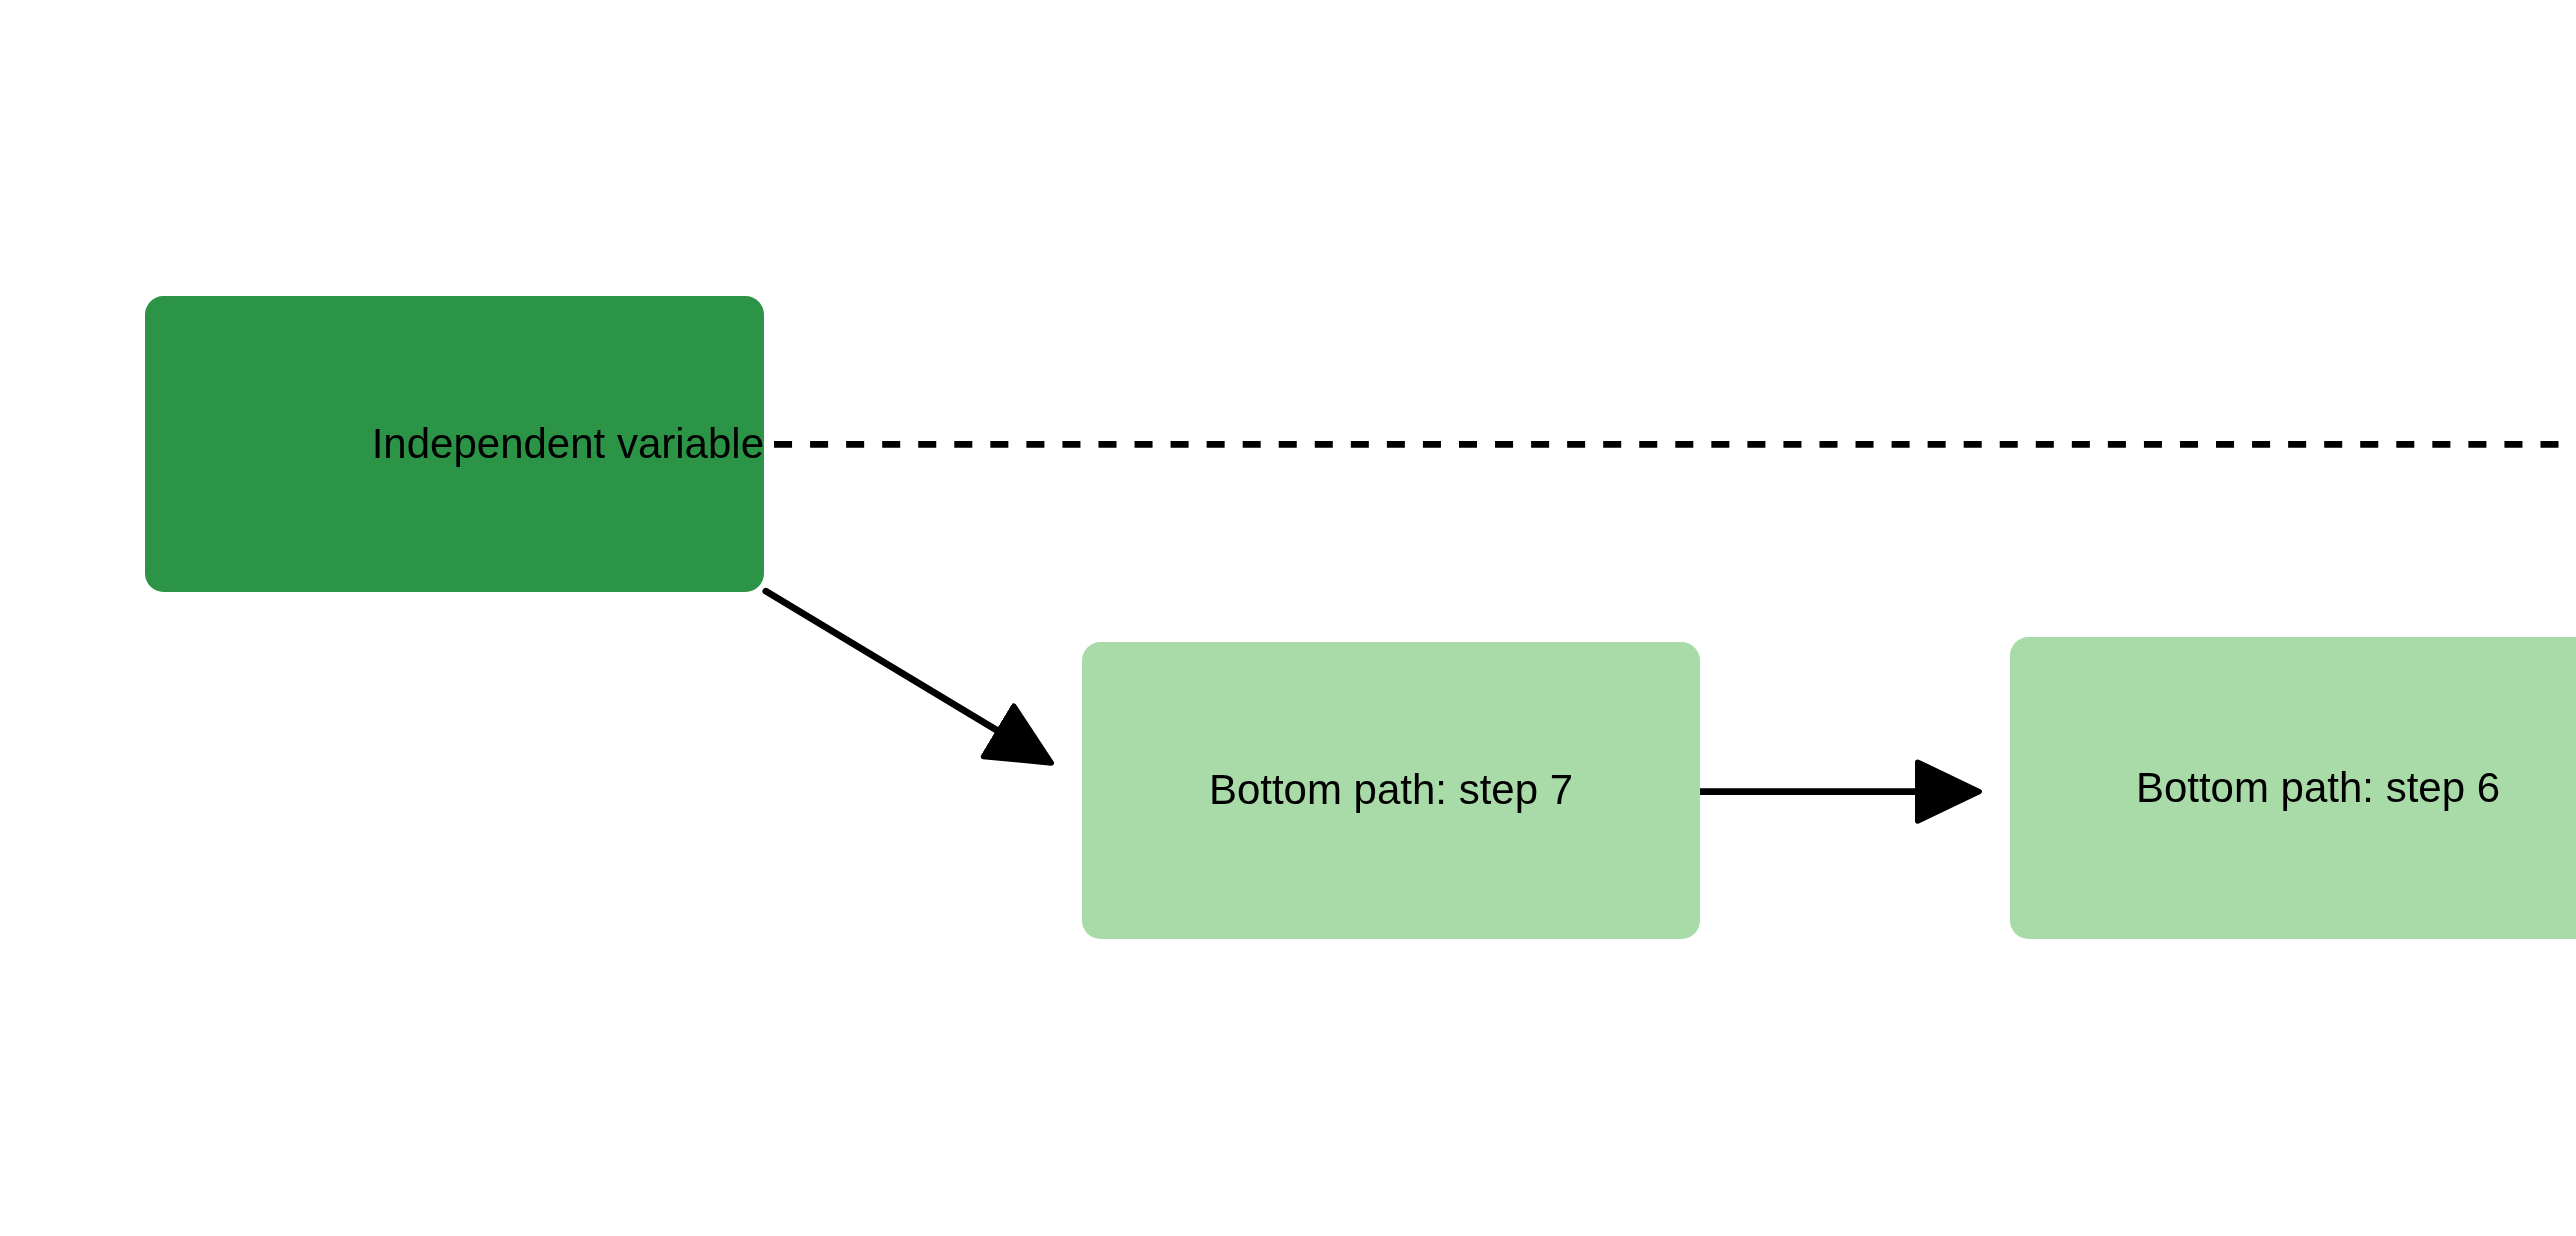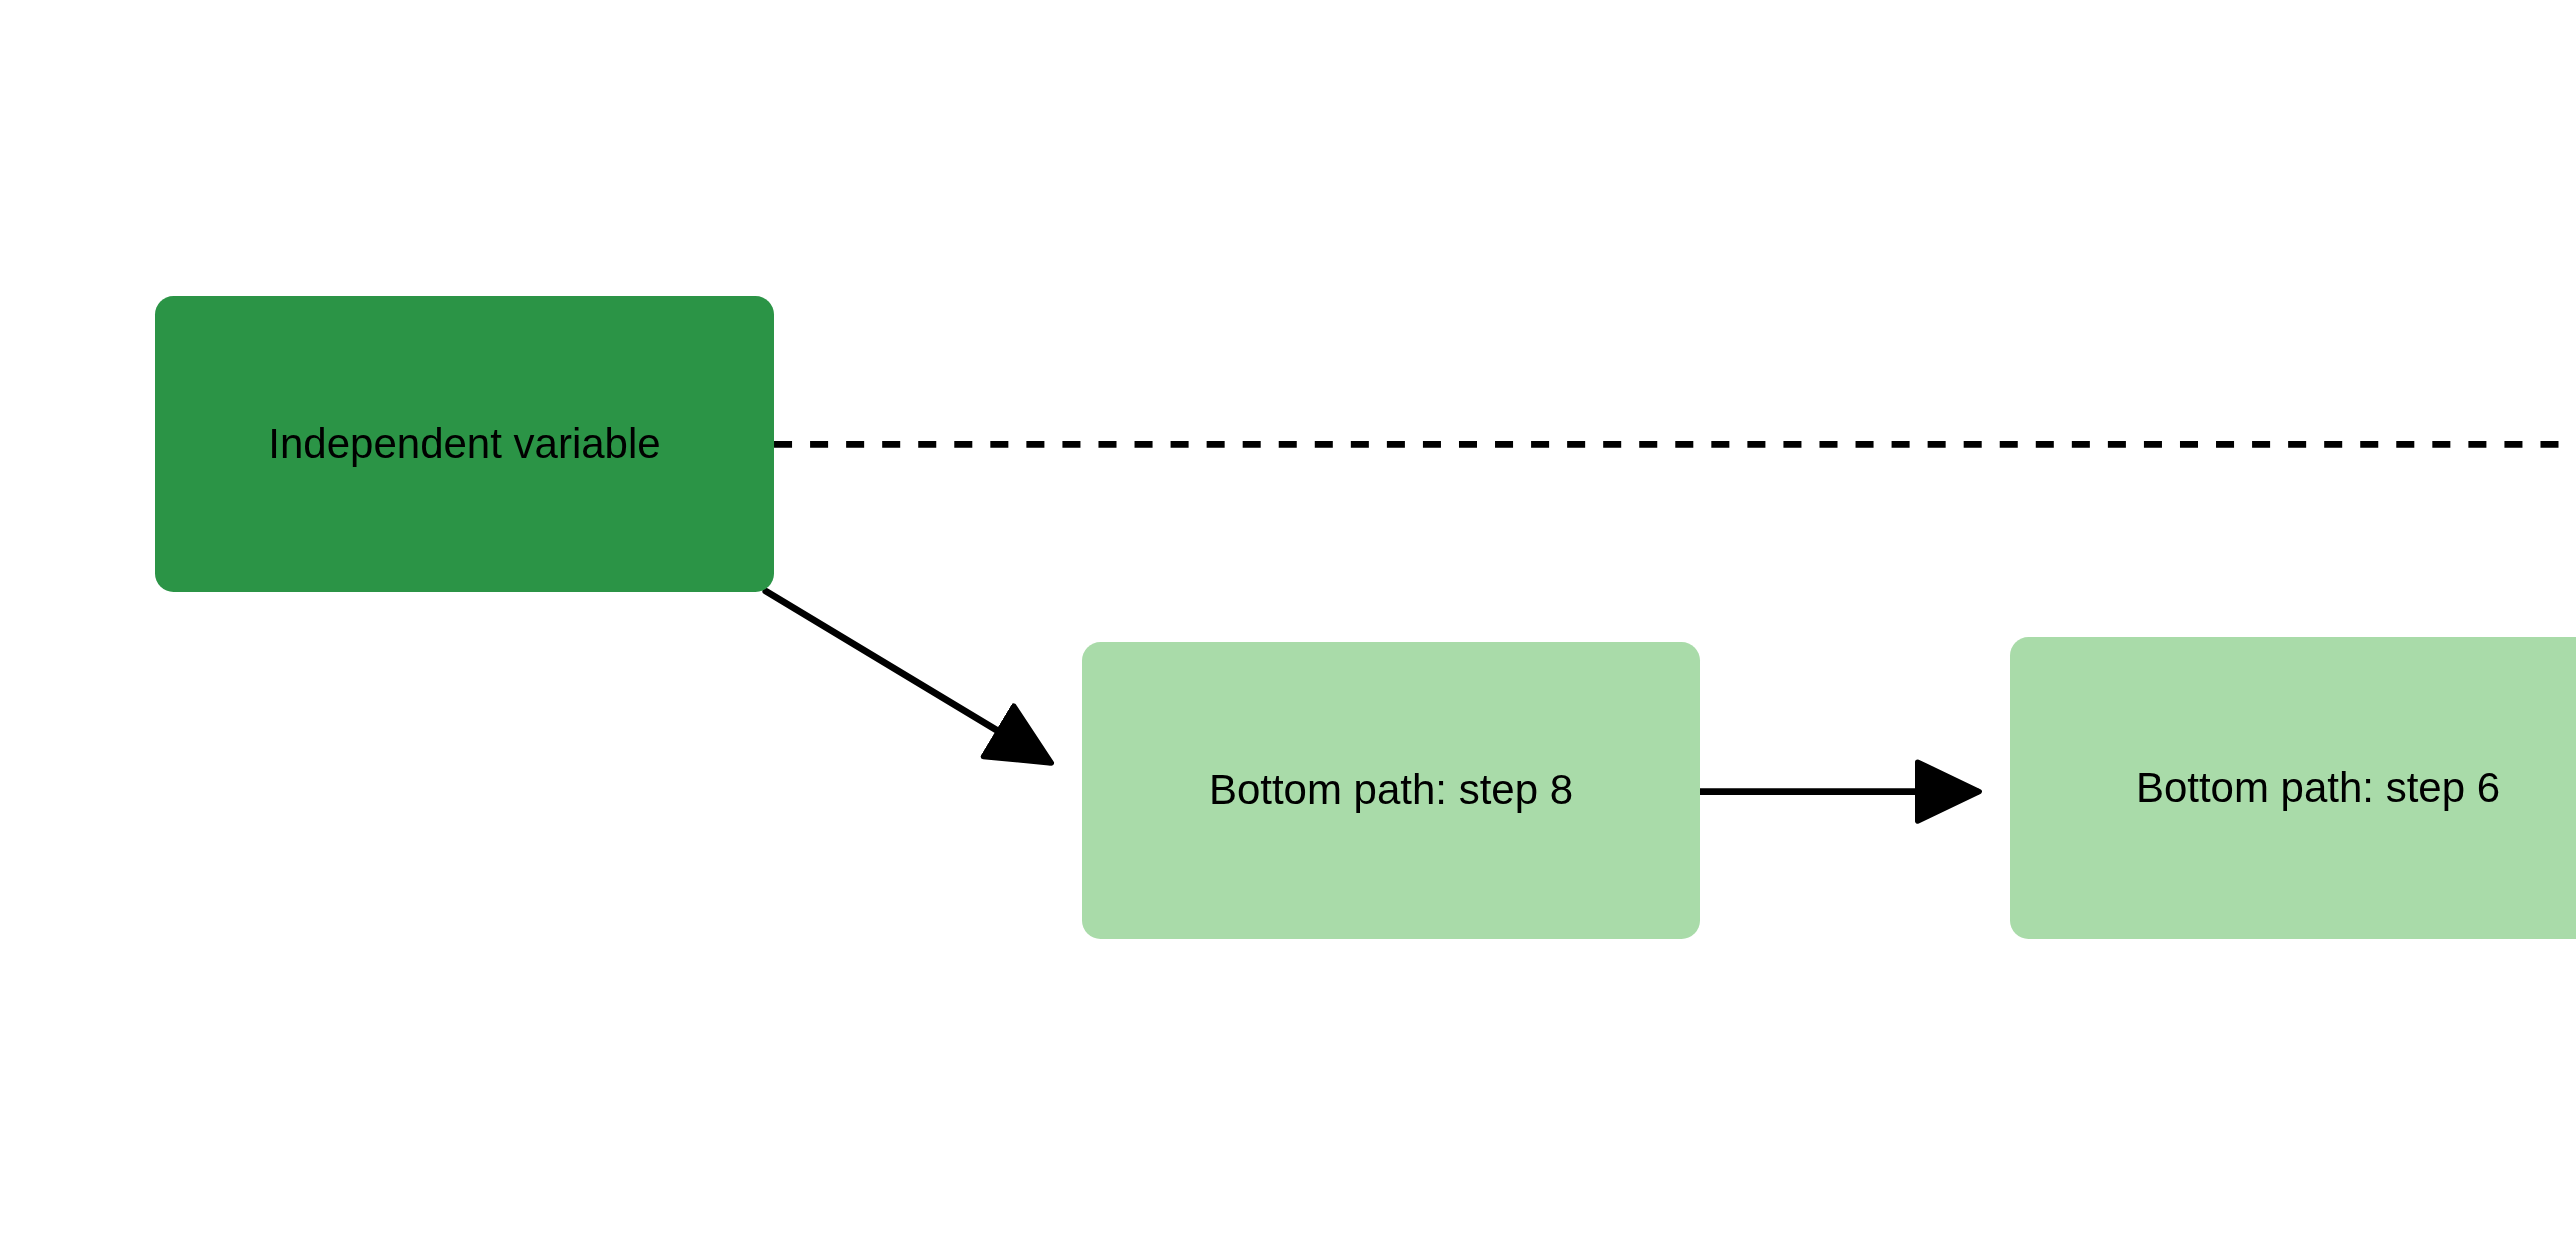--- a/index.html
+++ b/index.html
@@ -45,24 +45,25 @@
     white-space: nowrap;
   }
   .node-primary {
     background: #2b9446;
   }
   .node-secondary {
     background: #a9dba9;
   }
   
   #node-independent {
-    left: 155px;
+    left: 145px;
     top: 296px;
     width: 619px;
     height: 296px;
+    justify-content: flex-end;
   }
   
   #node-step1 {
     left: 1082px;
     top: 642px;
     width: 618px;
     height: 297px;
   }
   
   #node-step2 {
@@ -91,21 +92,21 @@
     <line x1="3300" y1="1537" x2="3837" y2="1537" stroke="#000000" stroke-width="13" stroke-linecap="round" marker-end="url(#arrow-head)"></line>
 
     <line x1="5091" y1="1534" x2="5640" y2="1202" stroke="#000000" stroke-width="13" stroke-linecap="round" marker-end="url(#arrow-head)"></line>
   </svg>
 
   <div class="node node-primary" id="node-independent">
     <span class="node-label">Independent variable</span>
   </div>
 
   <div class="node node-secondary" id="node-step1">
-    <span class="node-label">Bottom path: step 8</span>
+    <span class="node-label">Bottom path: step 7</span>
   </div>
 
   <div class="node node-secondary" id="node-step2">
     <span class="node-label">Bottom path: step 6</span>
   </div>
 
 </div>
 
 
 </body></html>

